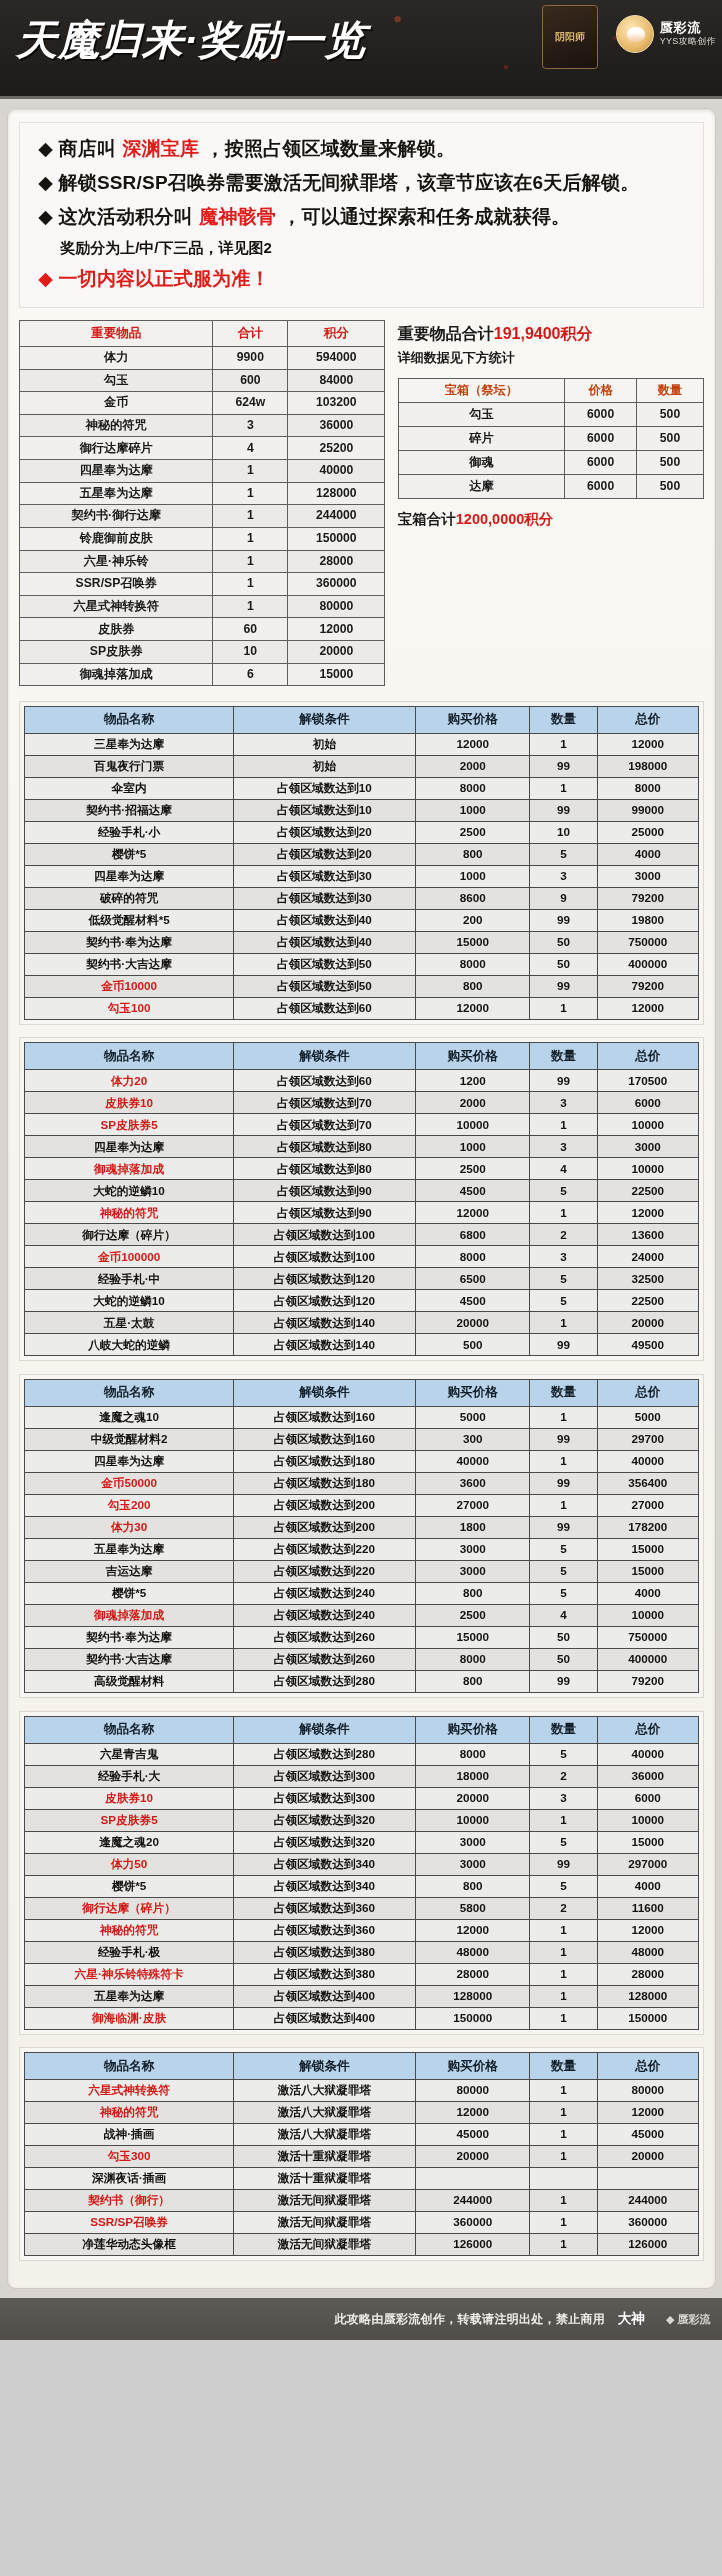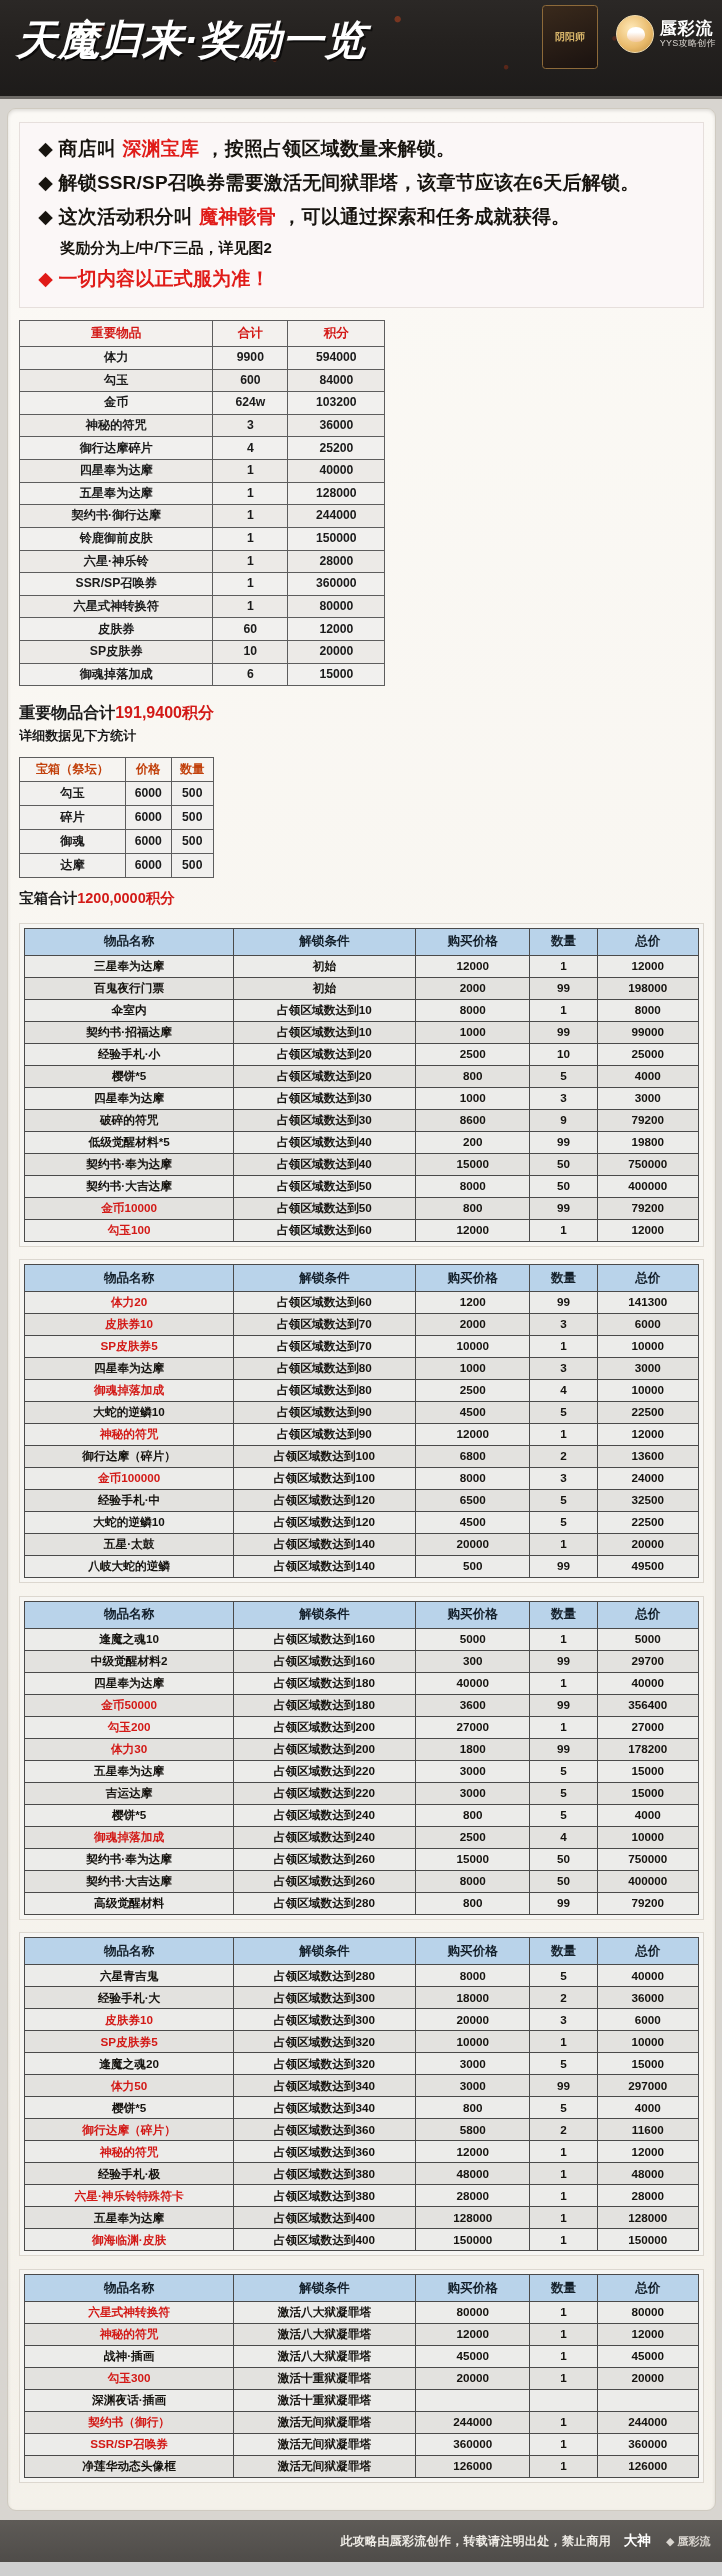--- a/index.html
+++ b/index.html
@@ -49,21 +49,21 @@
     background: radial-gradient(circle at 40% 35%, #ffe9b8, #e8b96a 60%, #b98a3c);
     border:1.8px solid #f0dcb0; flex:none;
     position:relative;
   }
   .logo-badge:after{
     content:""; position:absolute; left:10px; top:11.7px; width:18px;height:14.5px;
     border-radius:50% 50% 45% 45%;
     background:linear-gradient(180deg,#fff 35%,#f3c9a0 100%);
   }
   .logo-text { color:#fff; line-height:1.15; }
-  .logo-text .l1 { font-size:17px; font-weight:bold; letter-spacing:0.9px;}
+  .logo-text .l1 { font-size:13px; font-weight:bold; letter-spacing:0.9px;}
   .logo-text .l2 { font-size:9px; color:#d9d5cf; letter-spacing:0.3px;}
 
   
   .sheet {
     margin: 9px 7.2px 0 7.2px;
     background: linear-gradient(180deg,#fbf9f5,#f4f1ea);
     border:0.9px solid #cfcac0;
     border-radius:9px;
     padding:12.6px 11px 14.5px 11px;
     box-shadow: 0 1.8px 3.6px rgba(0,0,0,.12) inset;
@@ -83,21 +83,21 @@
     letter-spacing:0.2px;
   }
   .notice-sub {
     font-size:15px; font-weight:bold; color:#17140f;
     padding:2.3px 0 2.3px 31px; line-height:1.55;
   }
   .rd { color:#e01b18; }
   .notice-row.all-red, .notice-row.all-red .seg { color:#e01b18; }
 
   
-  .stats-wrap { display:flex; gap:12.6px; margin-bottom:14.5px; align-items:flex-start;flex-direction:column;}
+  .stats-wrap { display:flex; gap:12.6px; margin-bottom:14.5px; align-items:flex-start;}
   .stats-left { width:366px; flex:none; }
   .stats-right { flex:1; padding-top:1.8px; }
 
   table.tbl { border-collapse:collapse; width:100%; font-size:12.2px; }
   table.tbl th, table.tbl td {
     border:0.9px solid #5d5d5d;
     padding:3.2px 3.6px;
     text-align:center;
     font-weight:bold;
     color:#1a1a1a;
@@ -151,21 +151,21 @@
 
   
   .footer {
     margin-top:9px;
     height:42px;
     background: linear-gradient(180deg,#5e5b57,#4f4c49);
     display:flex; align-items:center; justify-content:flex-end;
     padding-right:12.6px; gap:12.6px;
   }
   .footer-text { color:#efece6; font-size:12px; font-weight:bold; letter-spacing:0.3px;}
-  .footer-brand { display:flex; align-items:center; gap:15px; }
+  .footer-brand { display:flex; align-items:center; gap:21px; }
   .footer-brand .dsz { color:#fff; font-size:13.6px; font-weight:bold; }
   .footer-brand .nm { color:#d9d5cf; font-size:11px; font-weight:bold; }
 </style>
 </head>
 <body>
 
 <div class="page">
 
   <div class="banner">
     <div class="banner-title">天魔归来·奖励一览</div>
@@ -451,21 +451,21 @@
                 <th class="c-qty">数量</th>
                 <th class="c-tot">总价</th>
               </tr>
             </thead>
             <tbody>
               <tr>
                 <td class="c-name hl">体力20</td>
                 <td class="c-cond">占领区域数达到60</td>
                 <td class="c-price">1200</td>
                 <td class="c-qty">99</td>
-                <td class="c-tot">141300</td>
+                <td class="c-tot">170500</td>
               </tr>
               <tr>
                 <td class="c-name hl">皮肤券10</td>
                 <td class="c-cond">占领区域数达到70</td>
                 <td class="c-price">2000</td>
                 <td class="c-qty">3</td>
                 <td class="c-tot">6000</td>
               </tr>
               <tr>
                 <td class="c-name hl">SP皮肤券5</td>

